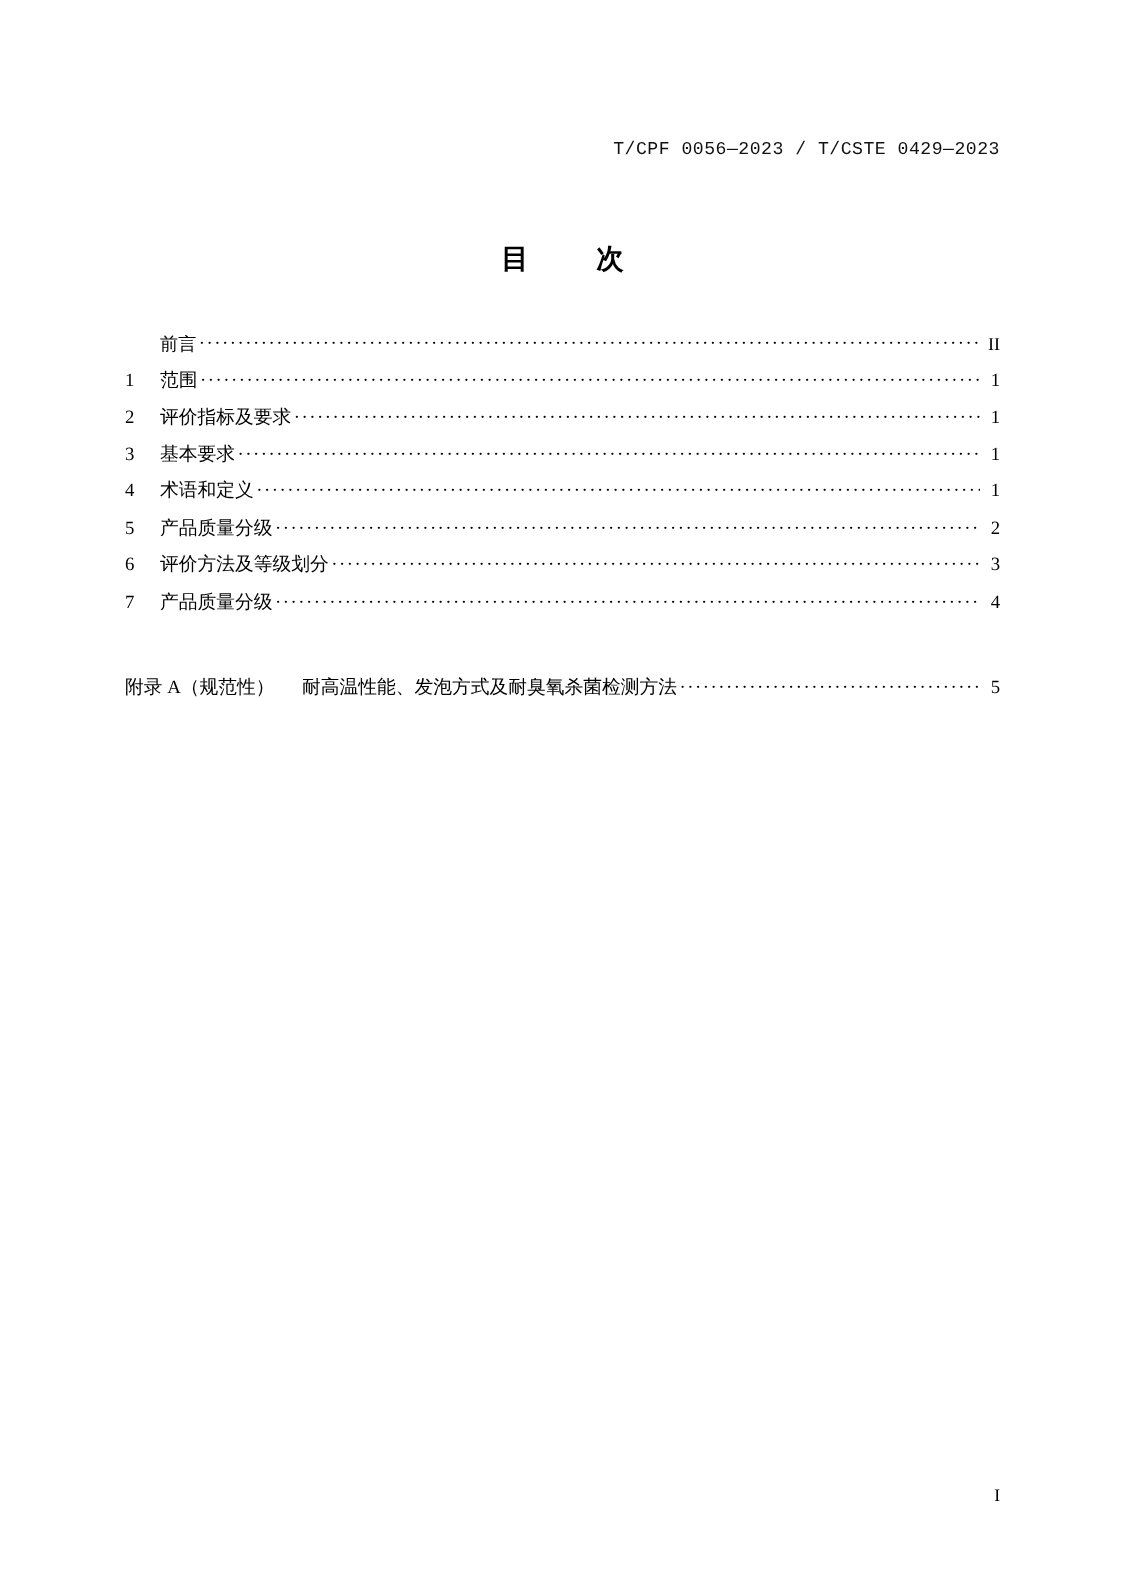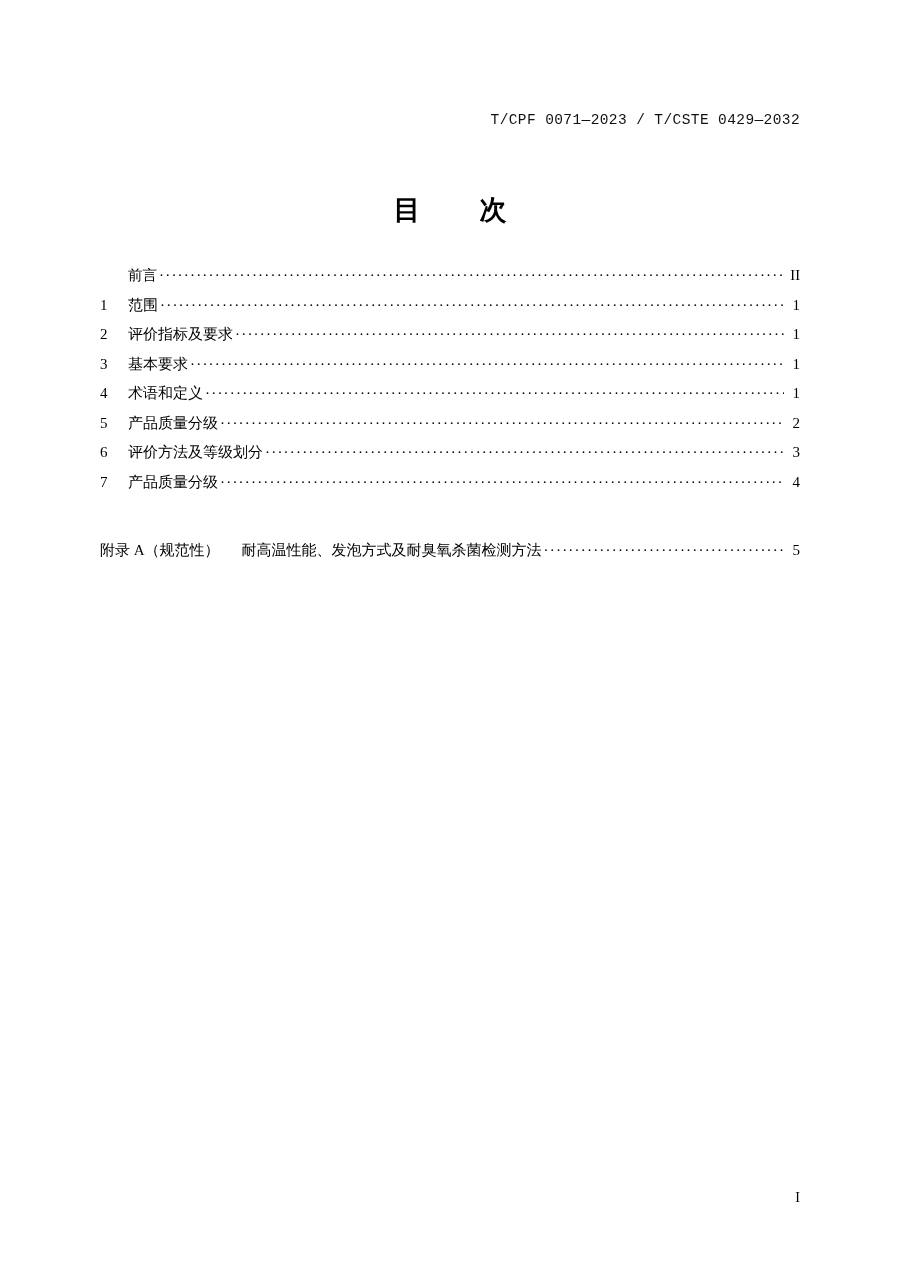--- a/index.html
+++ b/index.html
@@ -29,21 +29,21 @@
     color: #111;
     white-space: nowrap;
   }
   .doc-title {
     position: absolute;
     top: 192px;
     left: 0;
     width: 900px;
     text-align: center;
     font-family: "Liberation Serif", "DejaVu Serif", serif;
-    font-size: 27px;
+    font-size: 22px;
     font-weight: bold;
     letter-spacing: 16px;
     text-indent: 16px;
     color: #000;
   }
   .toc {
     position: absolute;
     top: 268px;
     left: 100px;
     width: 700px;
@@ -52,20 +52,21 @@
     display: flex;
     align-items: baseline;
     width: 100%;
     font-size: 15px;
     line-height: 1;
     margin-bottom: 14.5px;
     color: #000;
   }
   .toc-row.first {
     font-size: 14.5px;
+    align-items: flex-end;
   }
   .toc-num {
     flex: 0 0 auto;
     min-width: 20px;
     text-align: left;
     margin-right: 8px;
   }
   .toc-label {
     flex: 0 0 auto;
     white-space: nowrap;
@@ -99,21 +100,21 @@
     right: 100px;
     font-size: 14px;
     color: #000;
   }
 </style>
 </head>
 <body>
 
 <div class="page">
 
-  <div class="header-std">T/CPF 0071—2023 / T/CSTE 0429—2032</div>
+  <div class="header-std">T/CPF 0056—2023 / T/CSTE 0429—2023</div>
 
   <div class="doc-title">目　次</div>
 
   <div class="toc">
 
     <div class="toc-row first">
       <span class="toc-num"></span>
       <span class="toc-label">前言</span>
       <span class="toc-leader">····················································································································</span>
       <span class="toc-page">II</span>

